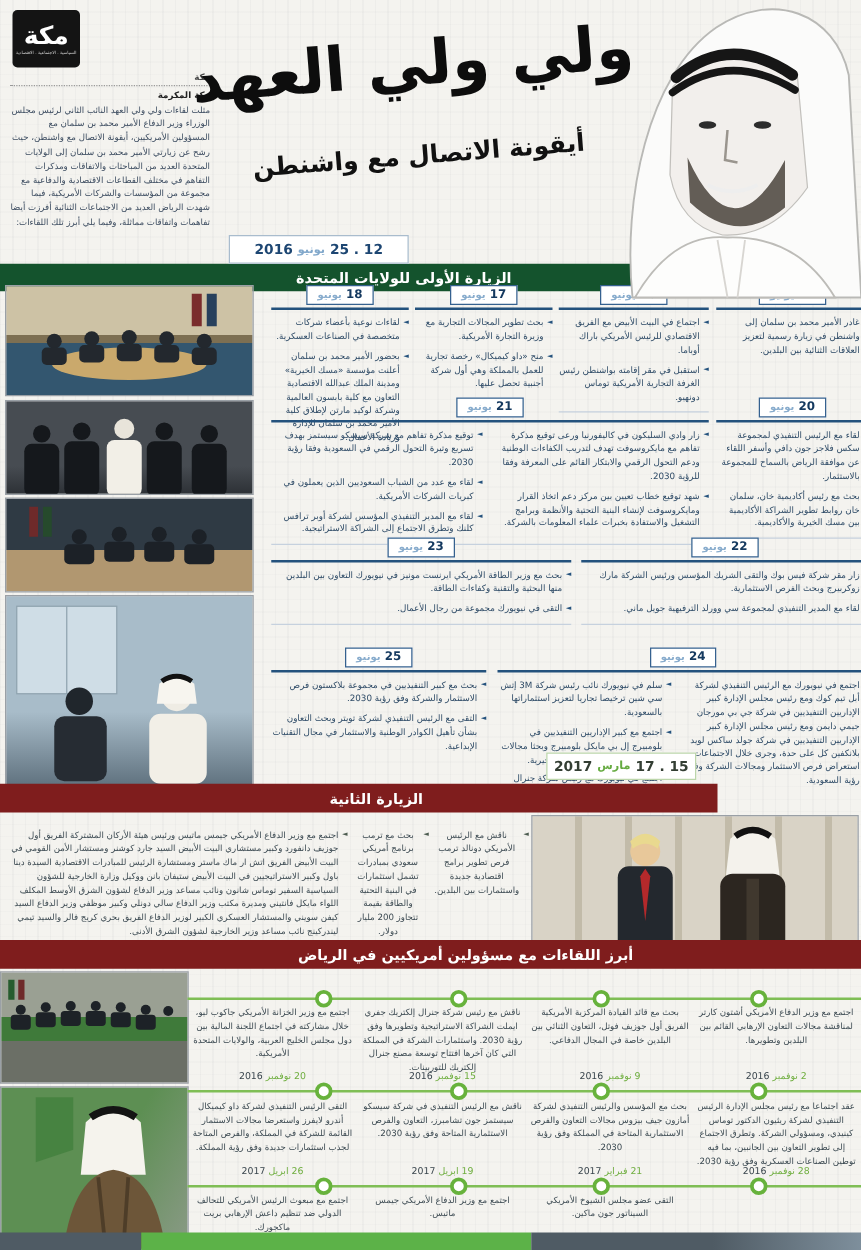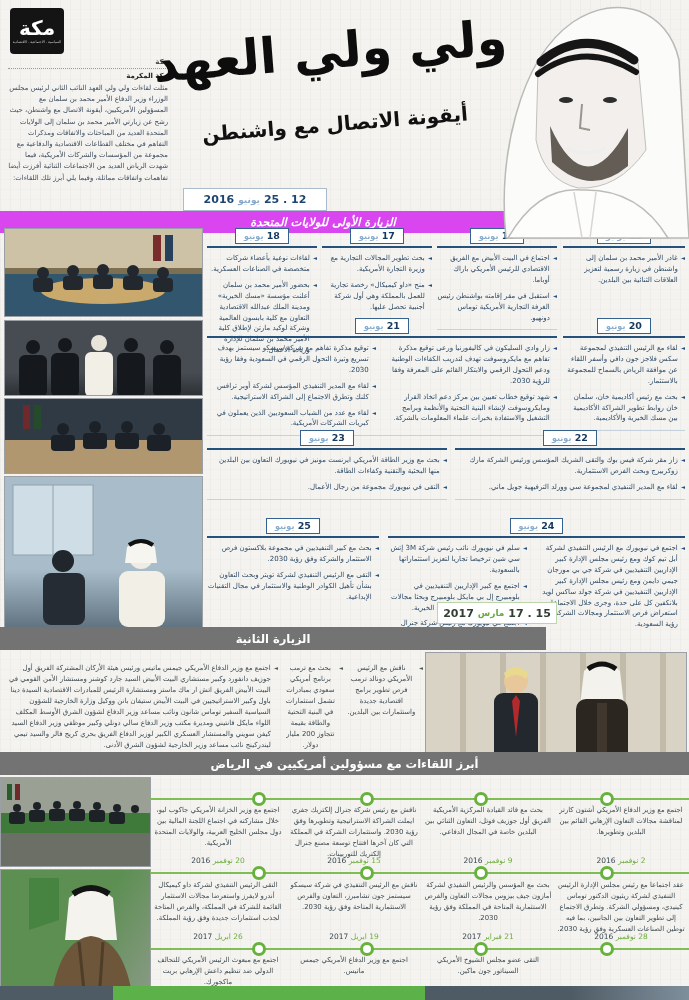--- a/index.html
+++ b/index.html
@@ -20,29 +20,29 @@
   .mast .mk{font-size:7px;font-weight:bold;color:#444;text-align:right;}
   .mast .dots{border-top:1px dotted #999;margin:2px 0 3px;}
   .mast .dl{font-size:7px;font-weight:bold;color:#222;text-align:right;margin-bottom:3px;}
   .intro{font-size:6.9px;line-height:1.62;color:#3c4c60;text-align:right;}
   .title{left:150px;top:26px;width:360px;z-index:2;transform:rotate(-4.5deg);
          font-size:49px;font-weight:bold;color:#0d0d0d;text-align:center;line-height:1.05;}
   .subtitle{left:170px;top:112px;width:330px;z-index:2;transform:rotate(-4.5deg);
             font-size:20px;font-weight:bold;color:#111;text-align:center;}
   
   .band{color:#fff;font-weight:bold;font-size:11.5px;display:flex;align-items:center;justify-content:center;z-index:1;}
-  .band.blue{background:#d946ef;font-style:italic;}
-  .band.green{background:#737373;}
+  .band.blue{background:#14532d;}
+  .band.green{background:#7f1d1d;padding-left:28px;}
   .badge{background:#fff;border:1px solid #a9bccd;display:flex;align-items:center;justify-content:center;
          gap:4px;font-weight:bold;color:#1d4672;font-size:11px;z-index:2;}
   .badge .mo{font-size:9px;font-weight:bold;color:#82a8cb;}
   .badge.g{border-color:#bcd6ab;color:#333e33;}
   .badge.g .mo{color:#66ab41;}
   
-  .day{z-index:1;}
+  .day{z-index:1;margin-left:10px;}
   .pill{margin:0 auto;width:max-content;background:#fff;border:1px solid #35618f;padding:1px 8px;
         font-size:9.5px;font-weight:bold;color:#14395f;line-height:1.3;}
   .pill .mo{color:#88accd;font-size:8px;font-weight:bold;}
   .drule{border-top:2.5px solid #24527d;margin-top:2px;}
   .blt{display:flex;gap:3px;margin-top:5px;font-size:7px;line-height:1.55;color:#2d4a66;text-align:right;}
   .blt .arr{color:#24527d;font-size:5.5px;line-height:1.9;flex:none;}
   .blt.gr{color:#3c4a52;}
   .blt.gr .arr{color:#4c5c50;}
   .daysep{border-bottom:1px solid #c6d1de;margin-top:6px;}
   
@@ -243,25 +243,25 @@
             <span>شهد توقيع خطاب تعيين بين مركز دعم اتخاذ القرار ومايكروسوفت لإنشاء البنية التحتية والأنظمة وبرامج التشغيل والاستفادة بخبرات علماء المعلومات بالشركة.</span>
           </div>
       </div>
       <div style="flex:1">
         <div class="blt">
             <span class="arr">◄</span>
             <span>توقيع مذكرة تفاهم مع شركة سيسكو سيستمز بهدف تسريع وتيرة التحول الرقمي في السعودية وفقا رؤية 2030.</span>
           </div>
         <div class="blt">
             <span class="arr">◄</span>
+            <span>لقاء مع عدد من الشباب السعوديين الذين يعملون في كبريات الشركات الأمريكية.</span>
+          </div>
+        <div class="blt">
+            <span class="arr">◄</span>
             <span>لقاء مع المدير التنفيذي المؤسس لشركة أوبر ترافس كلنك وتطرق الاجتماع إلى الشراكة الاستراتيجية.</span>
-          </div>
-        <div class="blt">
-            <span class="arr">◄</span>
-            <span>لقاء مع عدد من الشباب السعوديين الذين يعملون في كبريات الشركات الأمريكية.</span>
           </div>
       </div>
     </div>
     <div class="daysep"></div>
   </div>
 
   <div class="abs day" style="left:455px;top:430px;width:230px">
     <div class="pill"><span>22</span> <span class="mo">يونيو</span></div>
     <div class="drule"></div>
     <div class="blt">

